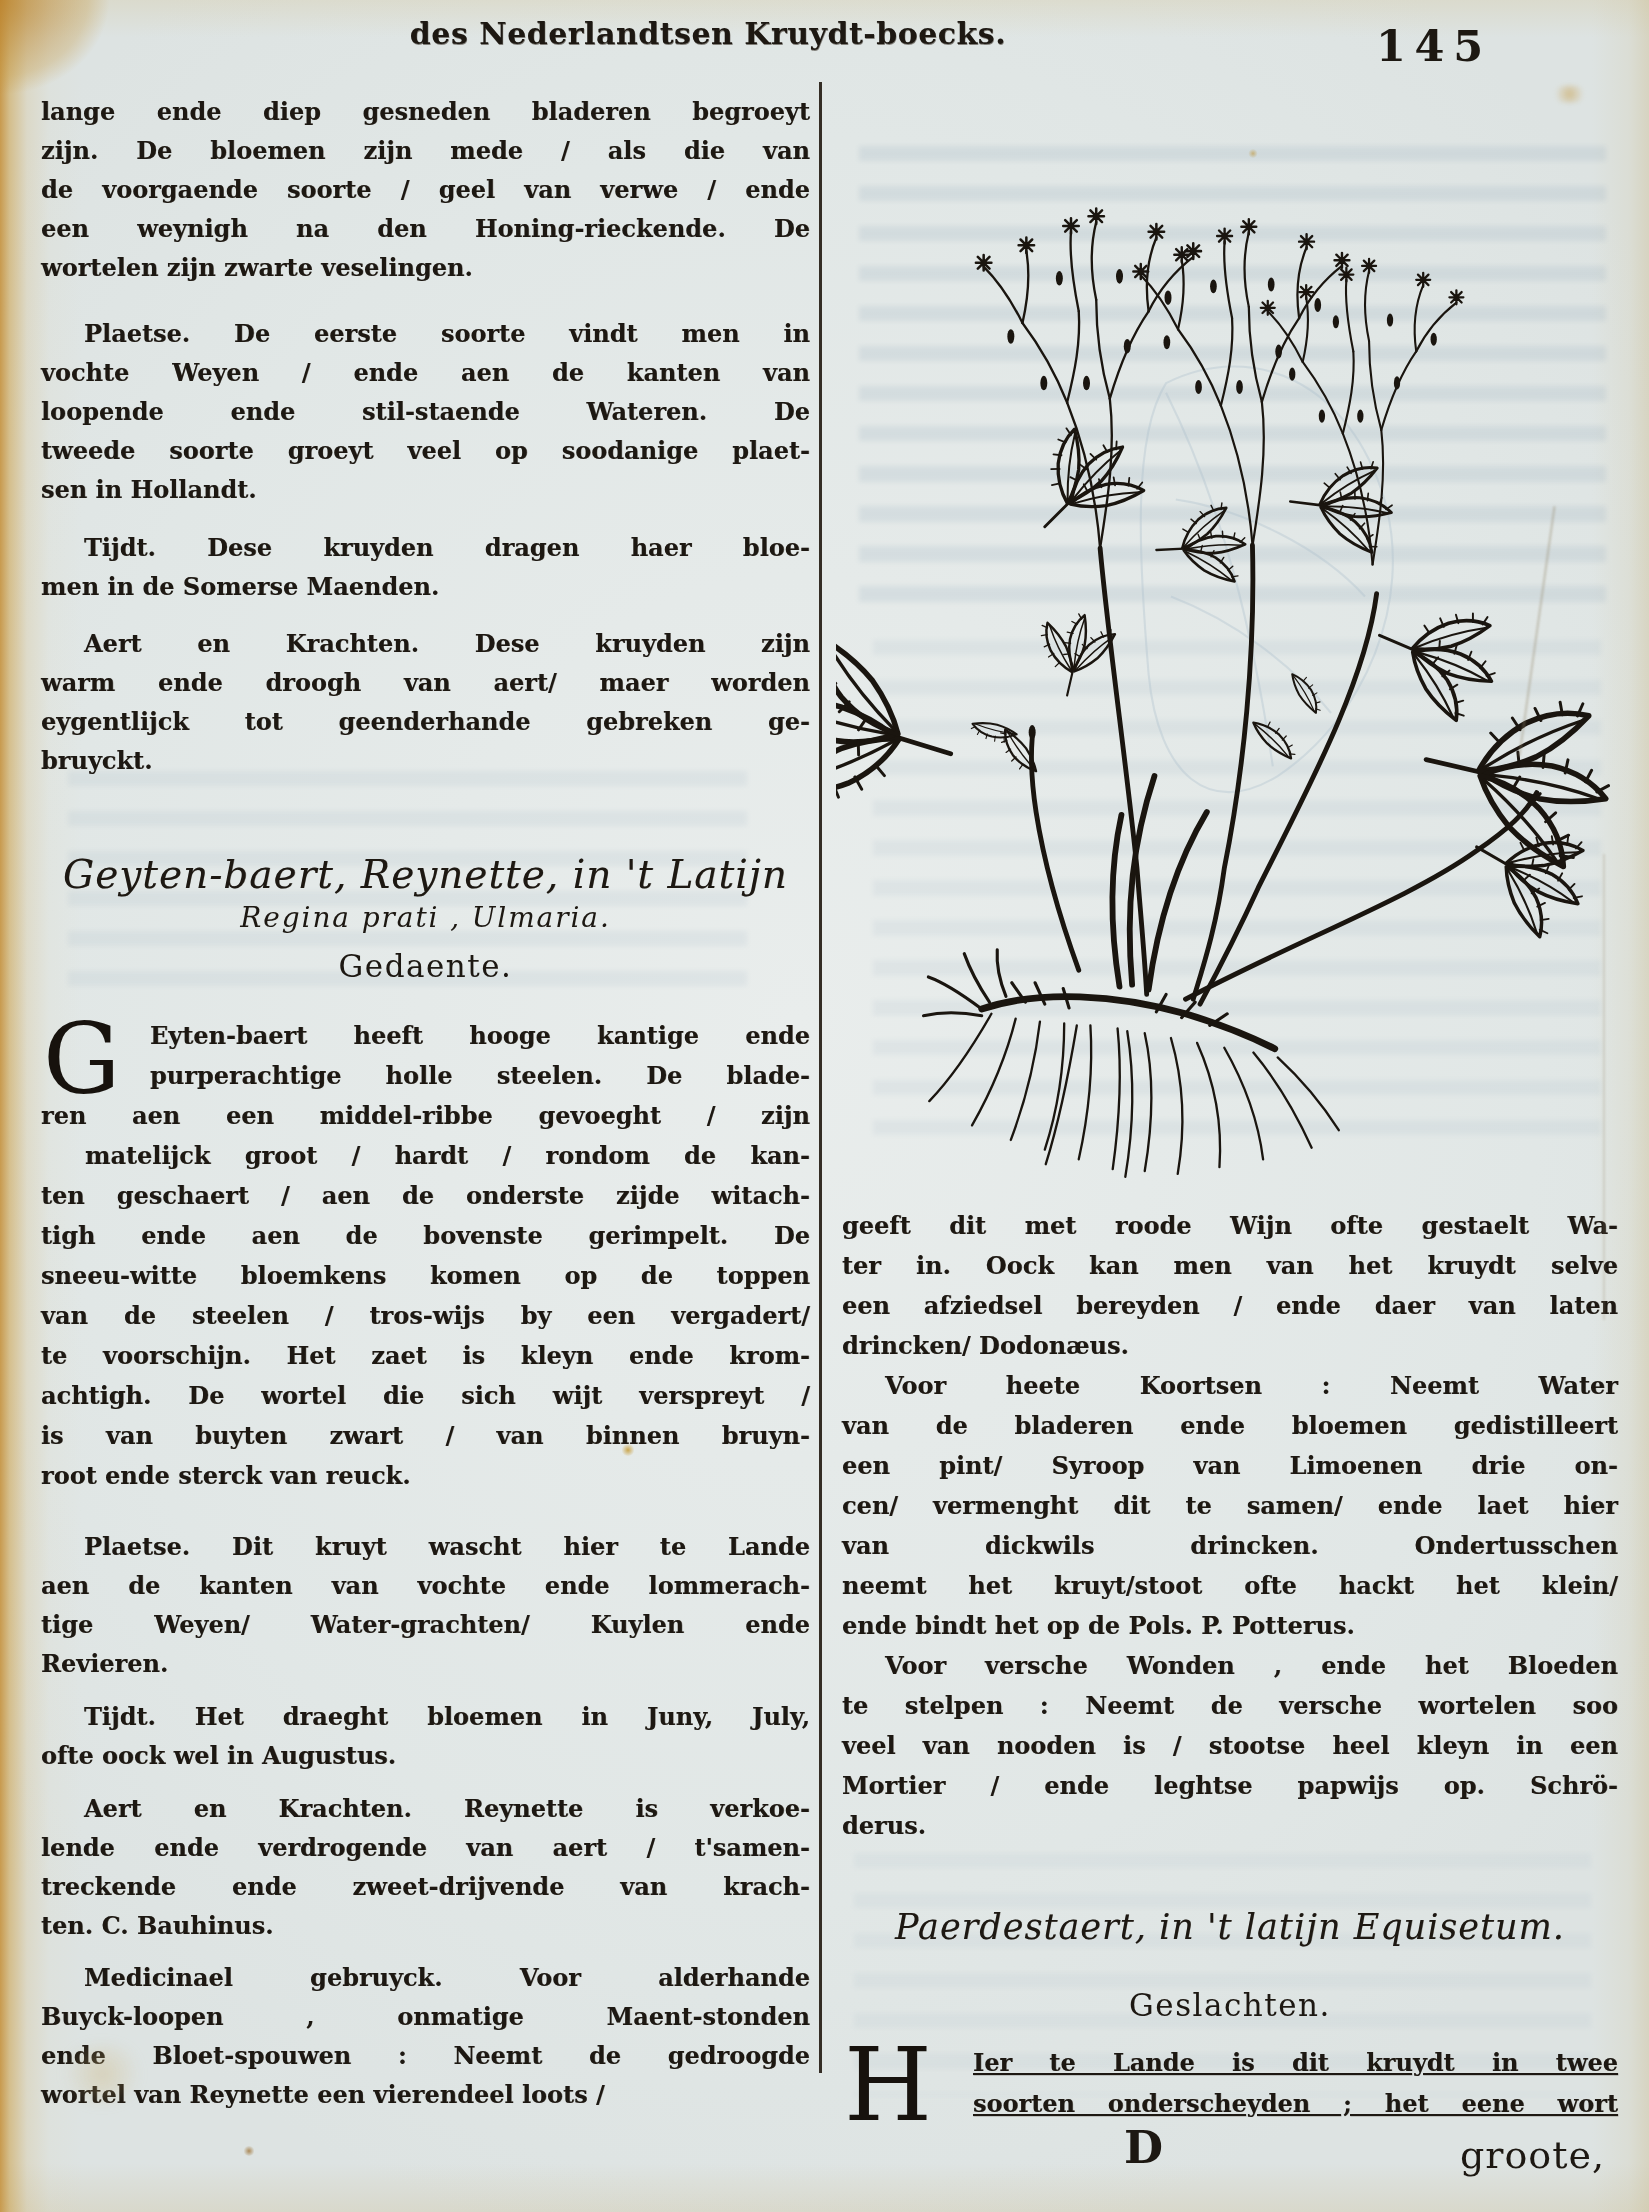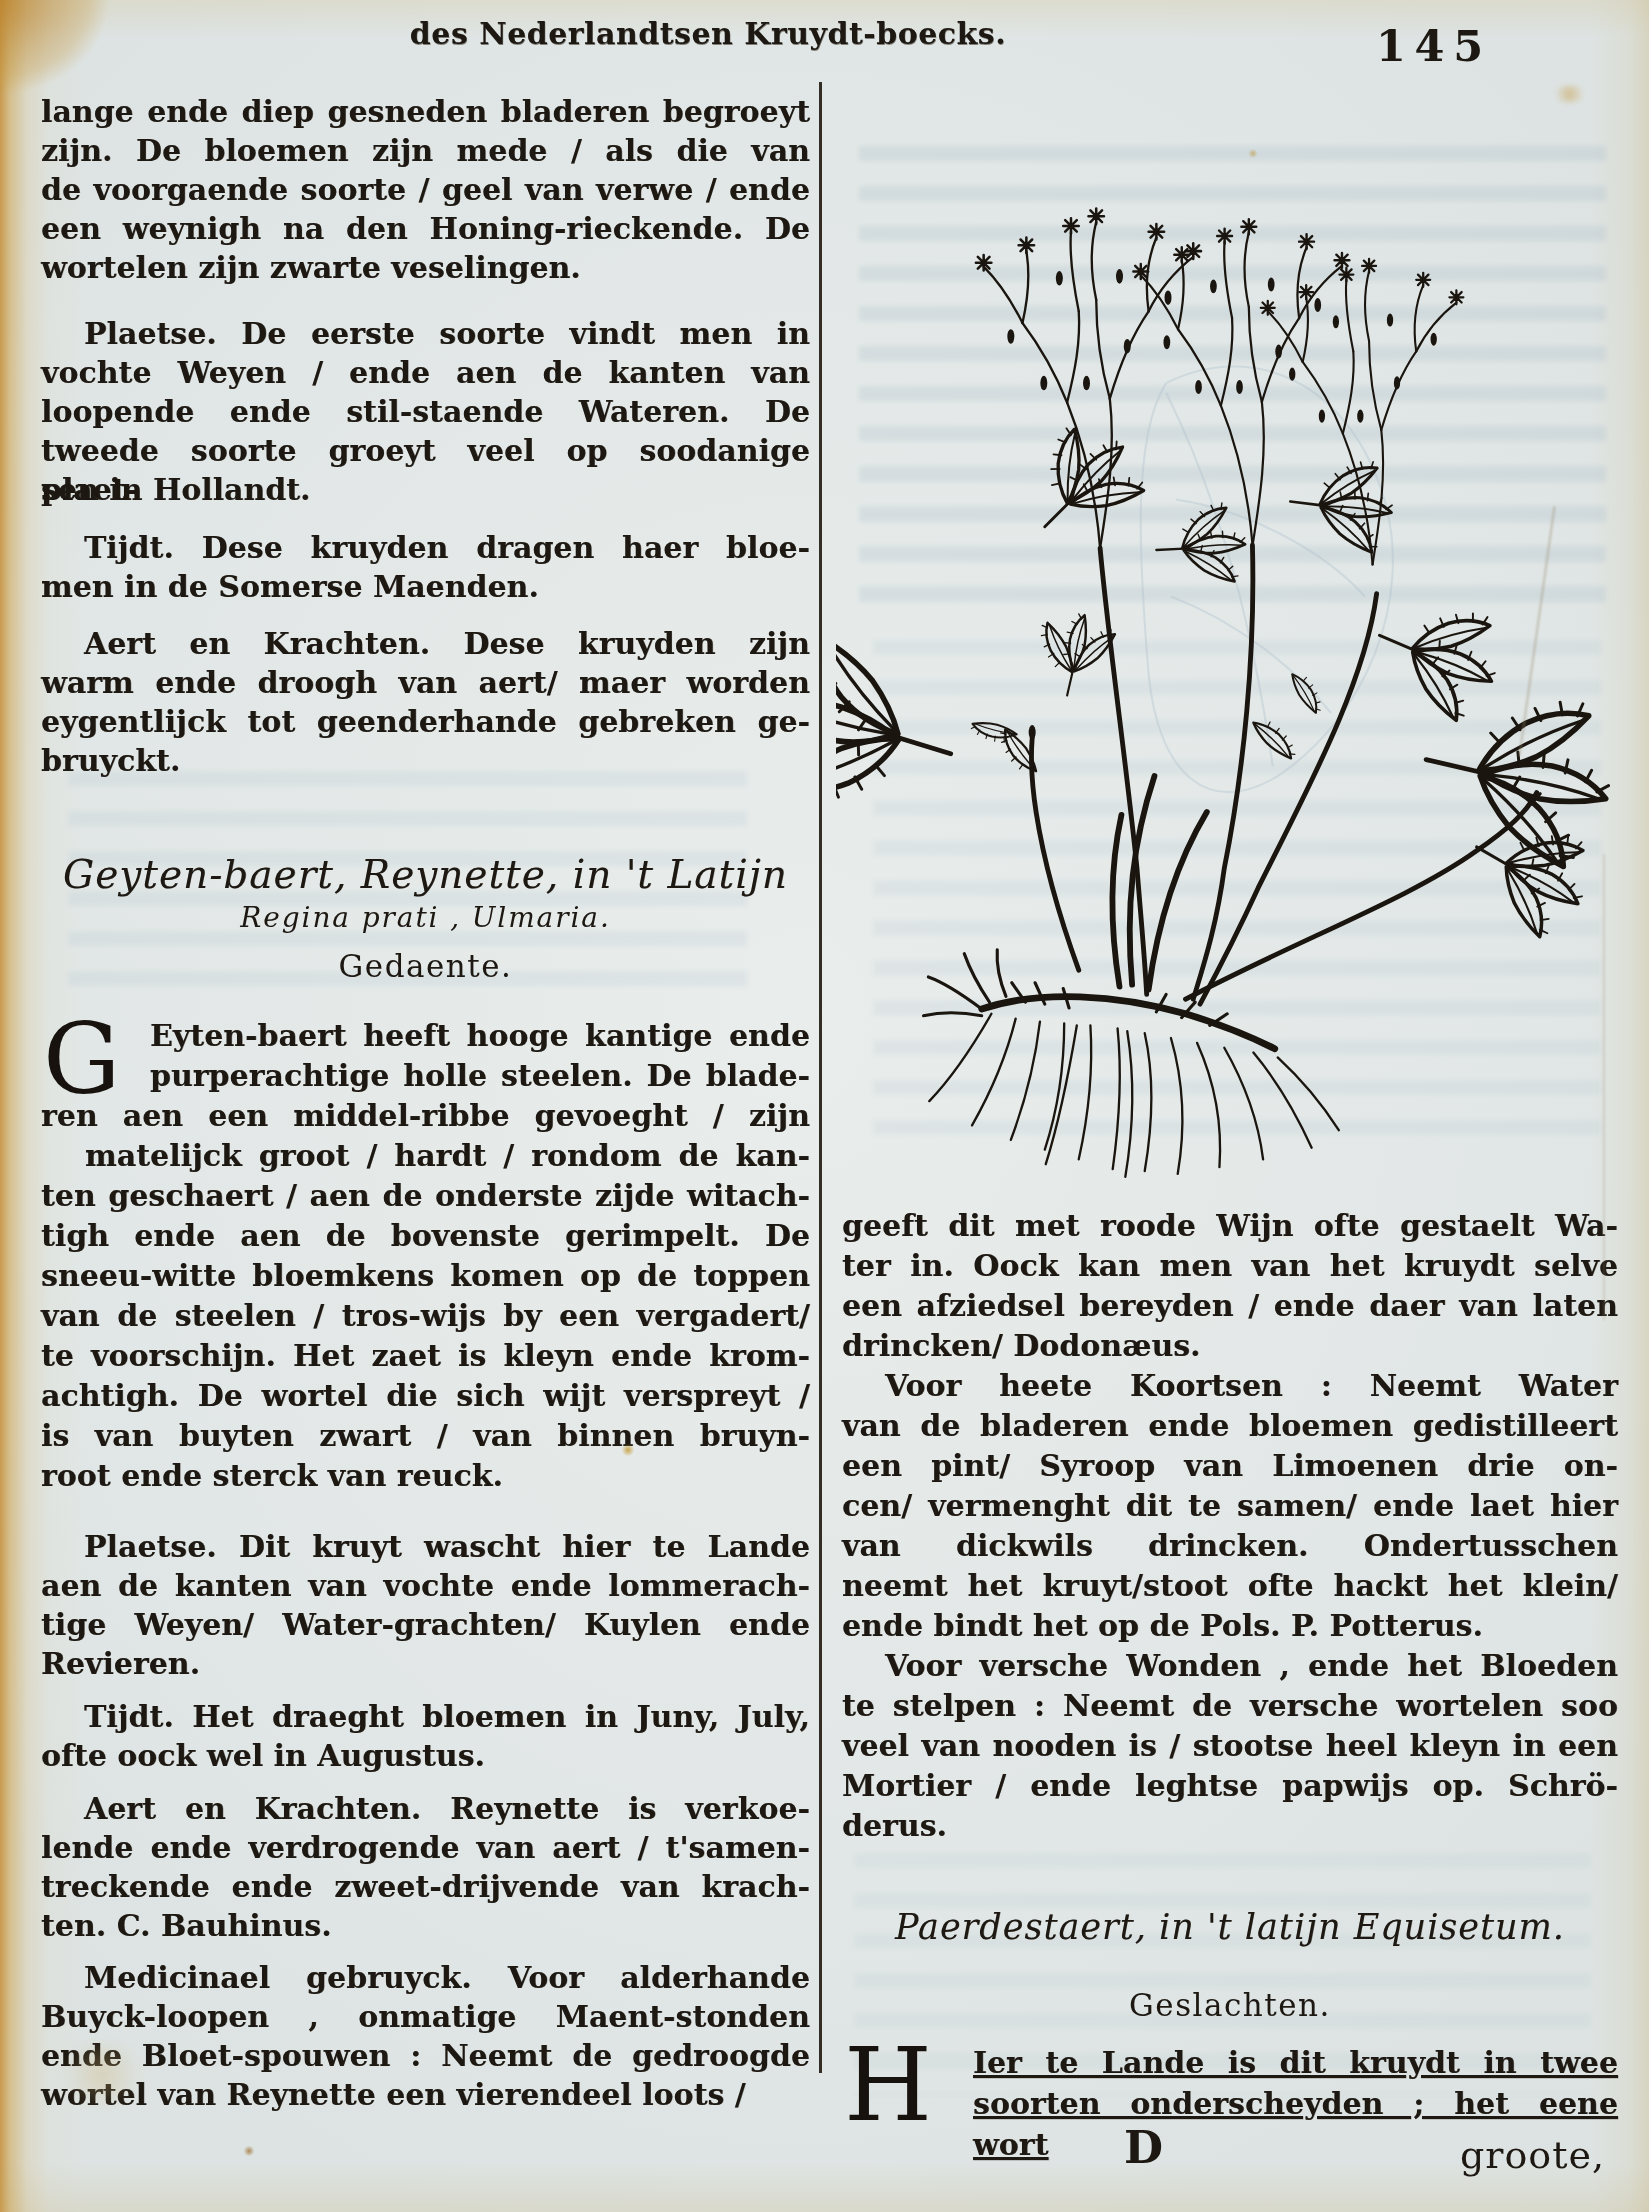--- a/index.html
+++ b/index.html
@@ -9,21 +9,21 @@
     background:
       radial-gradient(146px 126px at 0px 0px, rgba(186,128,40,.75), rgba(196,150,60,.30) 60%, rgba(0,0,0,0) 75%),
       linear-gradient(90deg, #c89a4e 0px, rgba(205,160,70,.55) 9.7px, rgba(215,185,120,.25) 27px, rgba(222,210,175,.10) 49px, rgba(0,0,0,0) 82px),
       linear-gradient(270deg, rgba(206,192,150,.45) 0px, rgba(210,198,160,.20) 21.3px, rgba(0,0,0,0) 58px),
       linear-gradient(180deg, rgba(212,196,150,.28) 0px, rgba(0,0,0,0) 37px),
       linear-gradient(0deg, rgba(205,190,150,.30) 0px, rgba(0,0,0,0) 49px),
       radial-gradient(1067px 1261px at 796px 1019px, #e9edec 0%, #e1e7e6 70%, #dde3e2 100%);
   }
   
   .line{
-    font-size:30px; line-height:39px; height:39px; font-weight:700;
+    font-size:24px; line-height:39px; height:39px; font-weight:700;
     text-align:justify; text-align-last:justify; white-space:normal;
     text-shadow:0.4px 0.4px 0 rgba(30,20,10,.45);
   }
   .colR .line{line-height:40px; height:40px;}
   .line.last{text-align-last:left;}
   .line.ind{text-indent:43px;}
   .run-r{font-weight:700;}
   .run-g{font-weight:700;}
   .col{position:absolute;}
   .colL{left:41px; top:92px; width:769px;}

